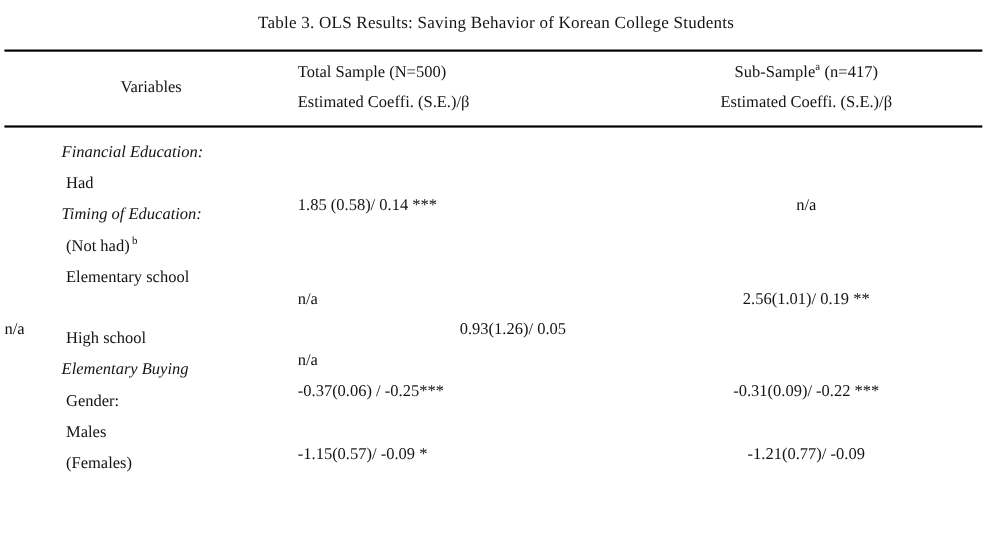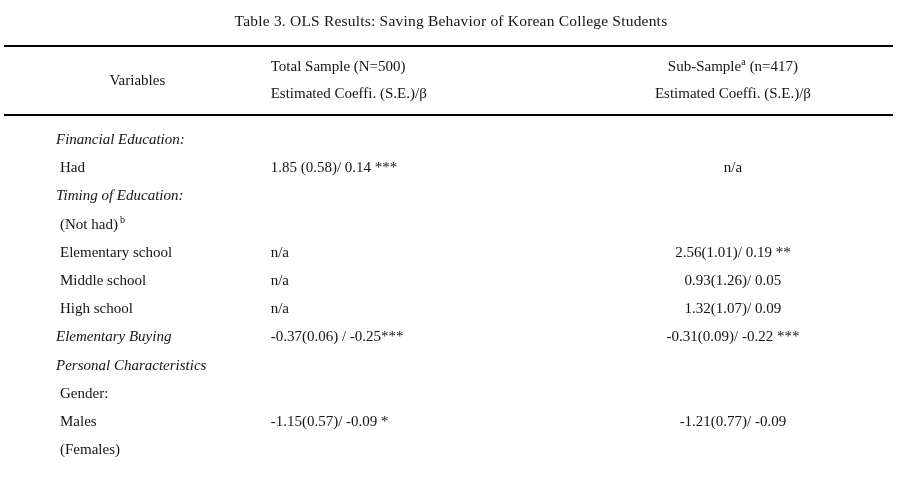--- a/index.html
+++ b/index.html
@@ -46,21 +46,21 @@
     vertical-align: super;
     line-height: 0;
   }
   .nsp { margin-left: 4px; }
 
   .tbody { padding-top: 9px; font-size: 15px; }
   .row { display: flex; height: 28.2px; line-height: 28.2px; }
   .row .c1 { padding-left: 56px; box-sizing: border-box; white-space: nowrap; }
   .row.section .c1 { padding-left: 52px; font-style: italic; }
   .row .c1 sup { margin-left: 2px; }
-  .val { white-space: nowrap; }
+  .val { white-space: nowrap; margin-top: 20px; }
 </style>
 </head>
 <body>
 
 <div class="page">
 
   <div class="title">
     <span>Table 3.</span>
     <span class="caption">OLS Results: Saving Behavior of Korean College Students</span>
   </div>
@@ -106,43 +106,36 @@
     <div class="c3 val"></div>
   </div>
 
   <div class="row">
     <div class="c1"><span class="lbl-text">Elementary school</span></div>
     <div class="c2 val">n/a</div>
     <div class="c3 val">2.56(1.01)/ 0.19 **</div>
   </div>
 
   <div class="row">
-    <div class="c1"><span class="lbl-text">Middle school</span></div>
     <div class="c2 val">n/a</div>
     <div class="c3 val">0.93(1.26)/ 0.05</div>
   </div>
 
   <div class="row">
     <div class="c1"><span class="lbl-text">High school</span></div>
     <div class="c2 val">n/a</div>
-    <div class="c3 val">1.32(1.07)/ 0.09</div>
   </div>
 
 
   <div class="row section">
     <div class="c1"><span class="lbl-text">Elementary Buying</span></div>
     <div class="c2 val">-0.37(0.06) / -0.25***</div>
     <div class="c3 val">-0.31(0.09)/ -0.22 ***</div>
   </div>
 
-  <div class="row section">
-    <div class="c1"><span class="lbl-text">Personal Characteristics</span></div>
-    <div class="c2 val"></div>
-    <div class="c3 val"></div>
-  </div>
 
   <div class="row">
     <div class="c1"><span class="lbl-text">Gender:</span></div>
     <div class="c2 val"></div>
     <div class="c3 val"></div>
   </div>
 
   <div class="row">
     <div class="c1"><span class="lbl-text">Males</span></div>
     <div class="c2 val">-1.15(0.57)/ -0.09 *</div>

